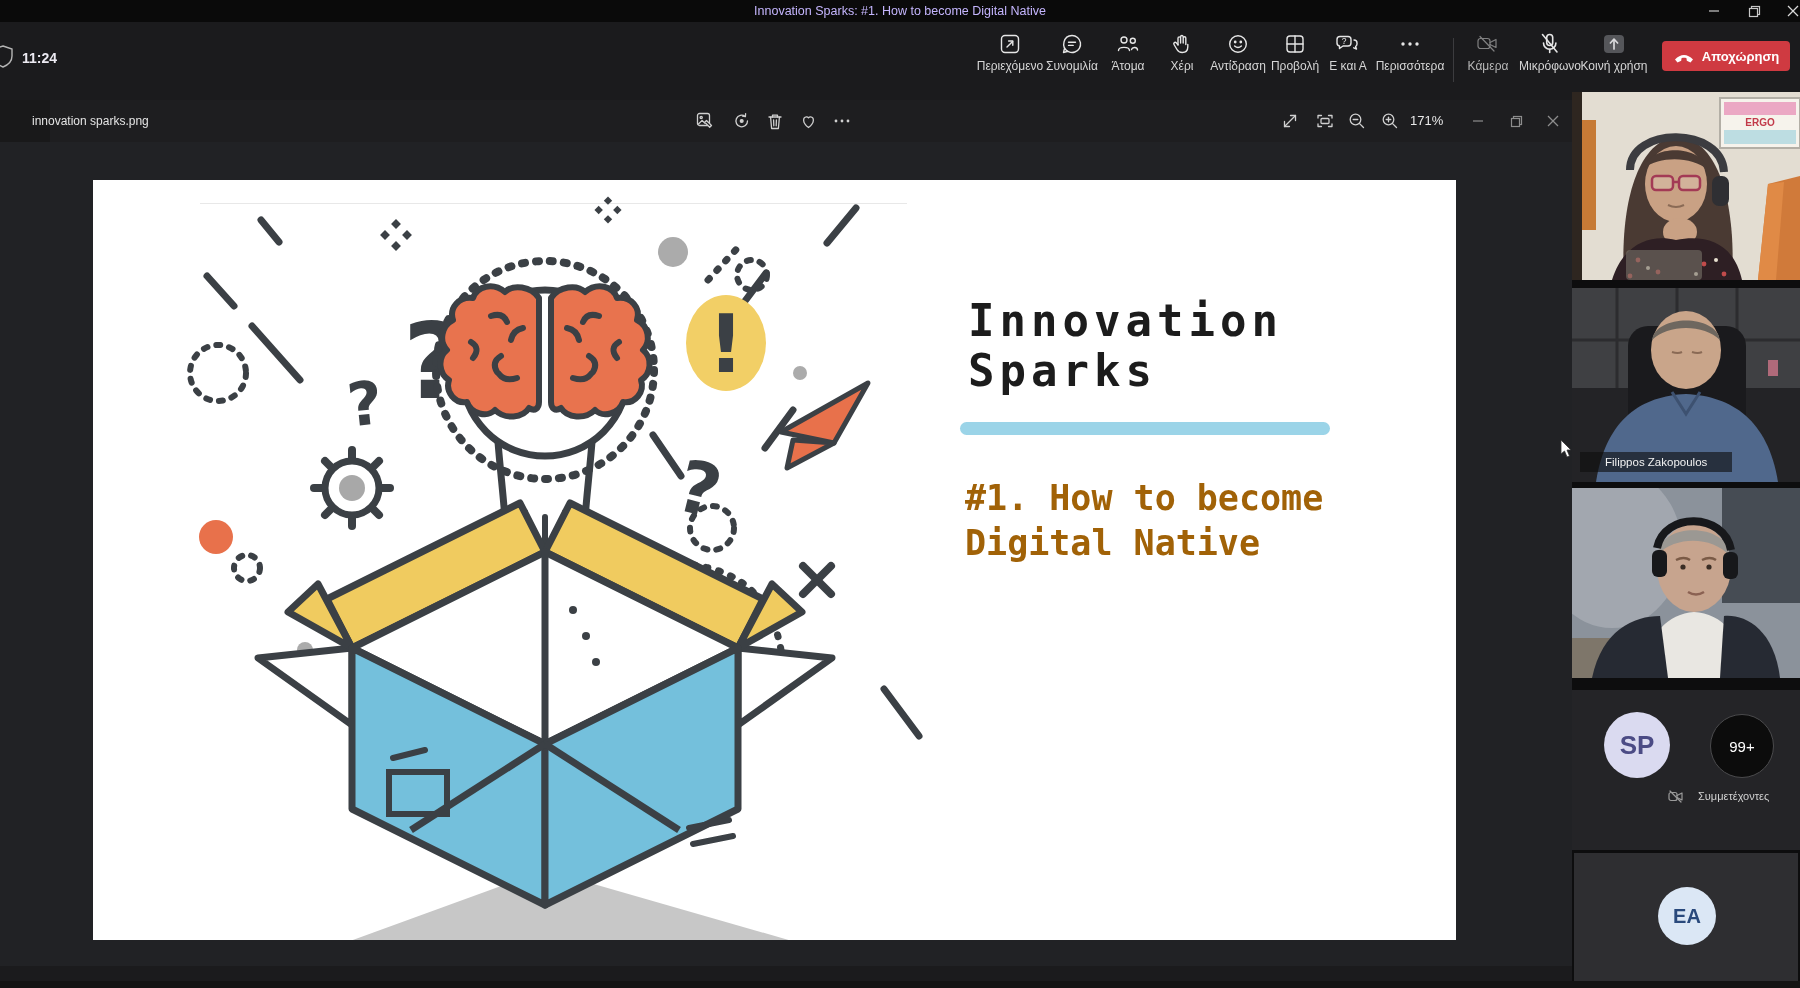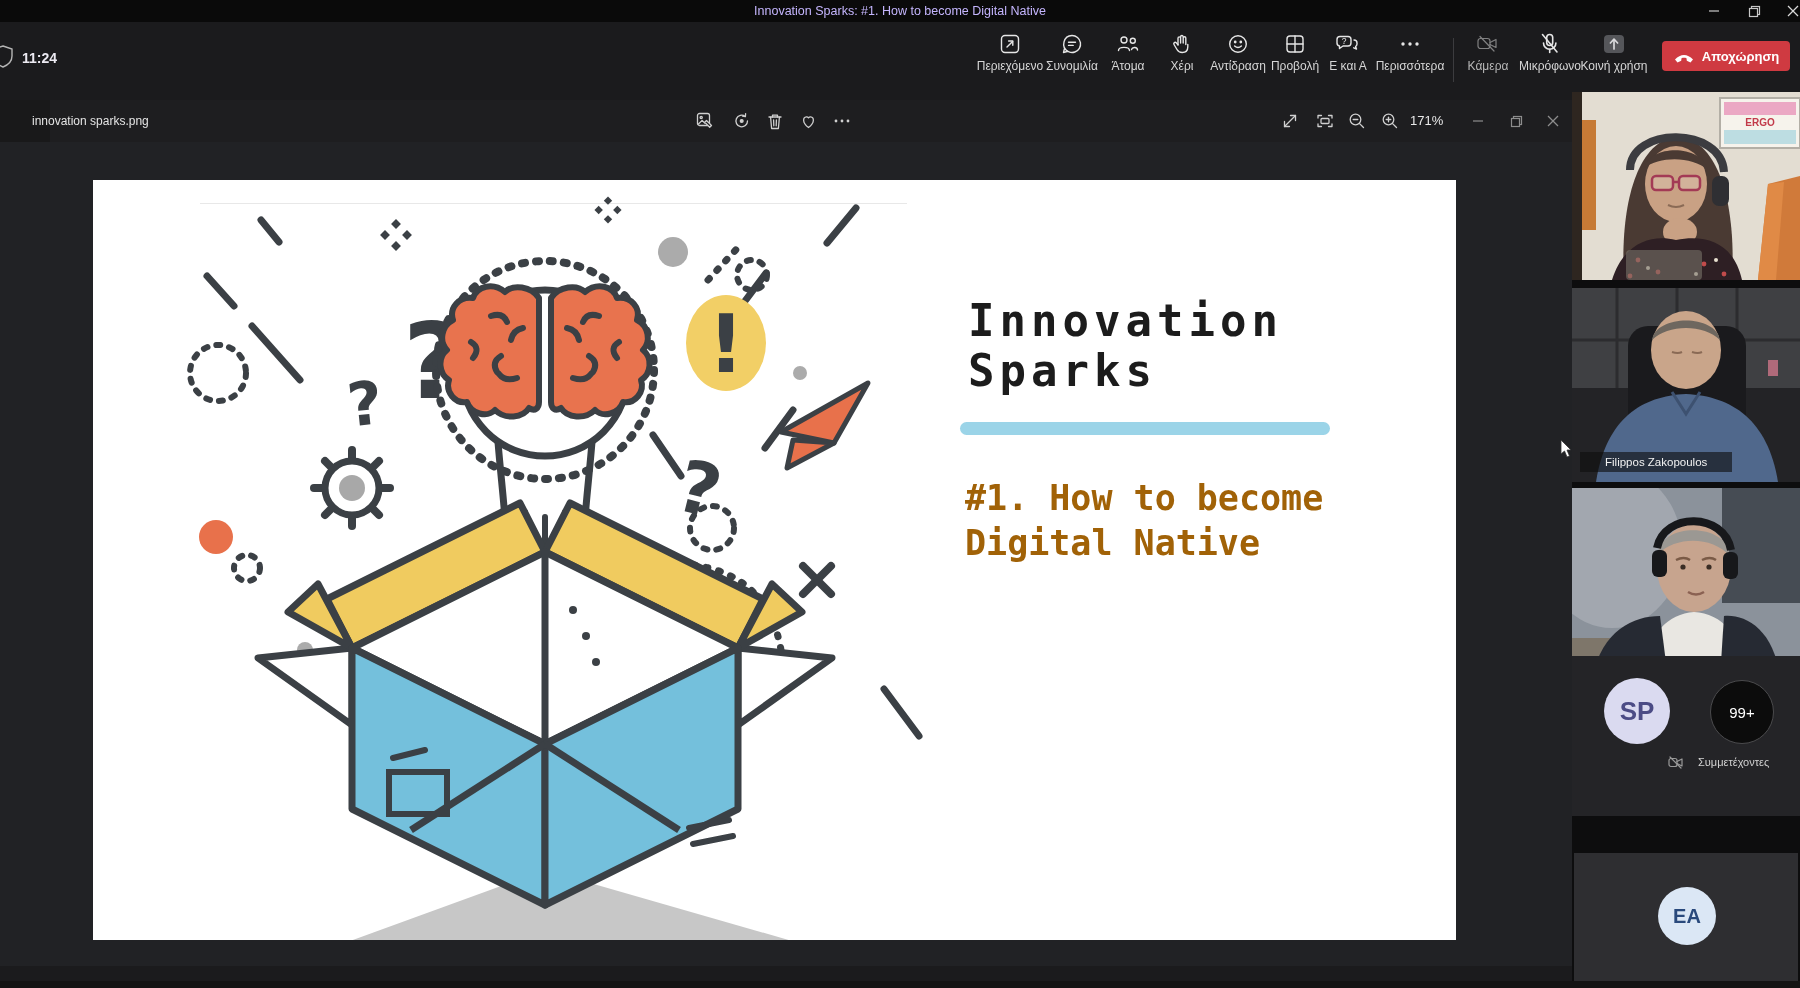--- a/index.html
+++ b/index.html
@@ -31,21 +31,21 @@
   .slide-bar{left:867px;top:242px;width:370px;height:13px;border-radius:7px;}
   .slide-sub{left:872px;top:296px;font-family:"DejaVu Sans Mono",monospace;font-weight:bold;
              font-size:35px;line-height:45px;letter-spacing:0px;color:#a16207;white-space:pre-line;}
   .botstrip1{left:0;top:966px;width:1572px;height:15px;background:#1b1b1d;}
   .botstrip2{left:0;top:981px;width:1800px;height:7px;background:#141414;}
   
   .sidebar{left:1572px;top:92px;width:228px;height:896px;background:#0d0d0e;}
   .vtile{left:0;width:228px;overflow:hidden;background:#101012;}
   .namelabel{left:8px;bottom:10px;background:rgba(15,15,15,0.62);border-radius:0;padding:4px 25px;
              font-size:11.5px;color:#f2f2f2;white-space:nowrap;}
-  .avrow{left:0;top:564px;width:228px;height:160px;background:#242427;}
+  .avrow{left:0;top:598px;width:228px;height:160px;background:#242427;}
   .circle{border-radius:50%;display:flex;align-items:center;justify-content:center;}
   .partlabel{font-size:11px;color:#d2d2d2;}
   .eatile{left:2px;top:761px;width:224px;height:128px;background:#2e2e31;}
   
   .st{stroke:#e6e6e6;fill:none;stroke-width:1.4;stroke-linecap:round;stroke-linejoin:round;}
   .stg{stroke:#cfcfcf;fill:none;stroke-width:1.3;stroke-linecap:round;stroke-linejoin:round;}
   .std{stroke:#9a9a9a;fill:none;stroke-width:1.2;stroke-linecap:round;stroke-linejoin:round;}
 </style>
 </head>
 <body>

